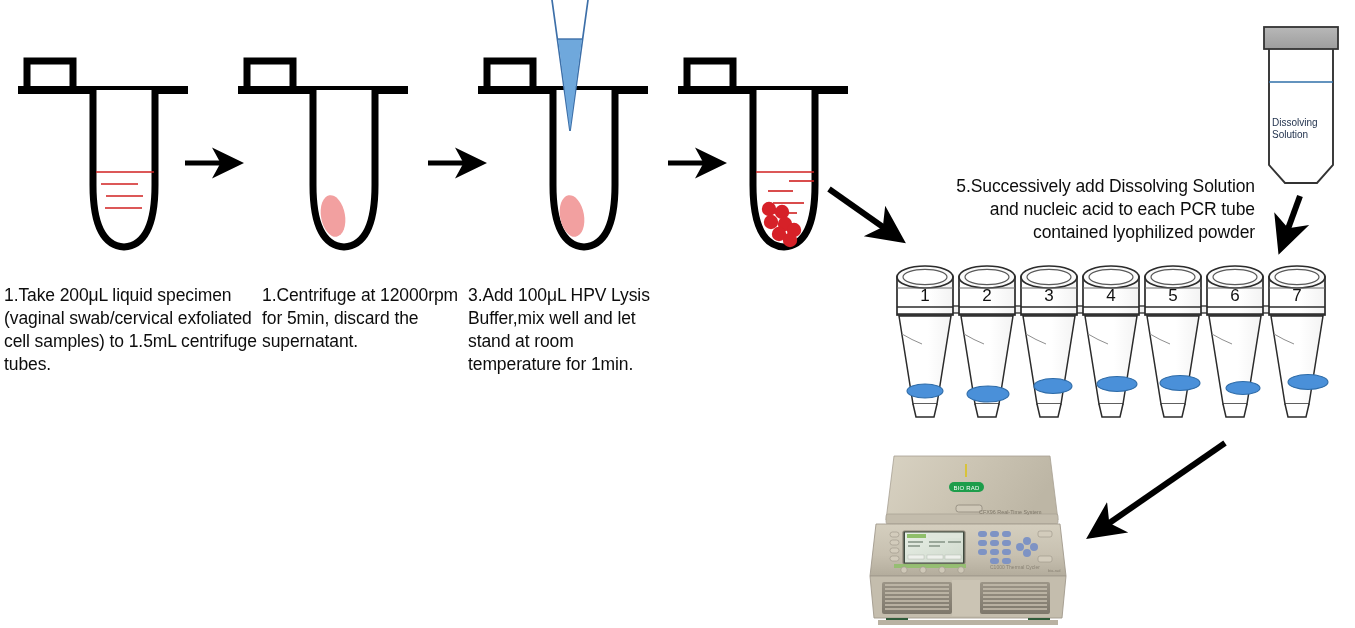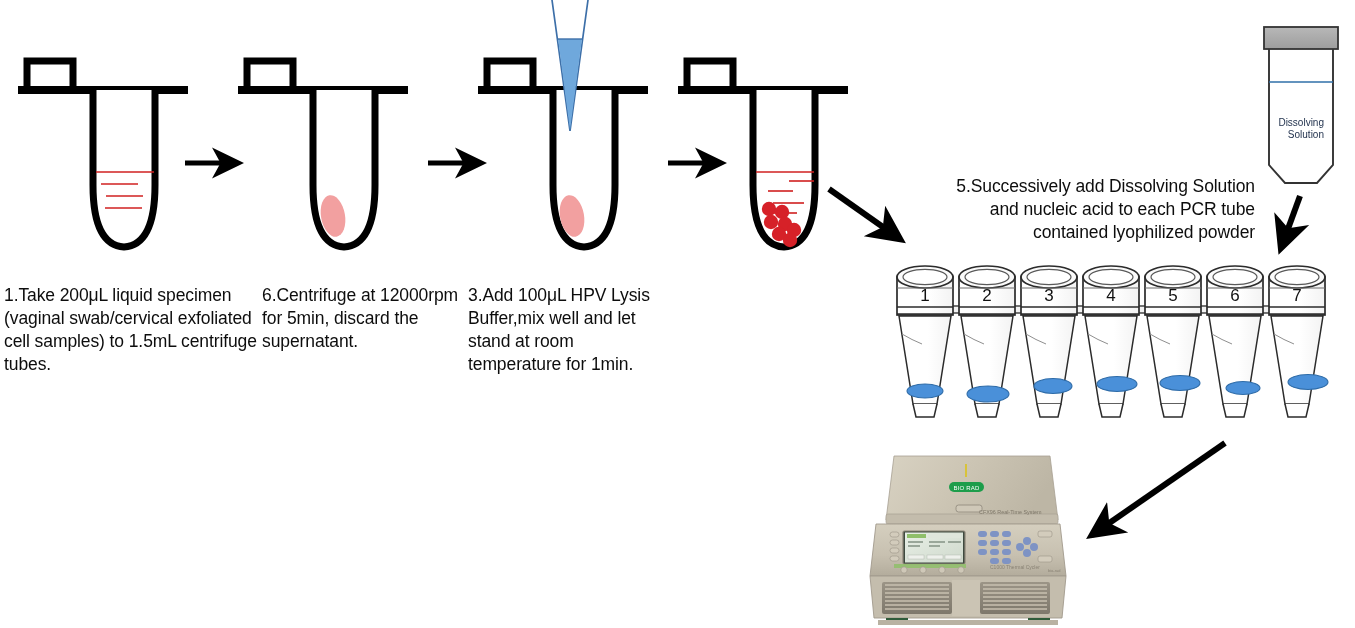--- a/index.html
+++ b/index.html
@@ -46,21 +46,21 @@
   #caption-6 { left: 1096px; top: 543px; width: 250px; }
 
   .tube-label {
     position: absolute;
     font-family: "Liberation Sans", sans-serif;
     font-size: 10px;
     line-height: 1.18;
     color: #1d2e4a;
     white-space: pre-line;
   }
-  #dissolving-label { left: 1272px; top: 117px; width: 52px; text-align: right; }
+  #dissolving-label { left: 1272px; top: 117px; width: 52px; }
 
   
   #pcr-instrument {
     position: absolute;
     left: 852px;
     top: 452px;
     width: 232px;
     height: 176px;
   }
 </style>
@@ -398,20 +398,20 @@
       </g>
       <rect x="100" y="128" width="28" height="36" fill="#cbc4b4"></rect>
 
       <rect x="34" y="166" width="22" height="6" fill="#2f5b3a"></rect>
       <rect x="176" y="166" width="22" height="6" fill="#2f5b3a"></rect>
       <rect x="26" y="168" width="180" height="5" fill="#b9b2a2"></rect>
     </g>
   </svg>
 
   <div class="caption" id="caption-1">1.Take 200μL liquid specimen (vaginal swab/cervical exfoliated cell samples) to 1.5mL centrifuge tubes.</div>
-  <div class="caption" id="caption-2">6.Centrifuge at 12000rpm for 5min, discard the supernatant.</div>
+  <div class="caption" id="caption-2">1.Centrifuge at 12000rpm for 5min, discard the supernatant.</div>
   <div class="caption" id="caption-3">3.Add 100μL HPV Lysis Buffer,mix well and let stand at room temperature for 1min.</div>
   <div class="caption" id="caption-5">5.Successively add Dissolving Solution and nucleic acid to each PCR tube contained lyophilized powder</div>
 
   <div class="tube-label" id="dissolving-label">Dissolving
 Solution</div>
 
 </div>
 
 </body></html>

